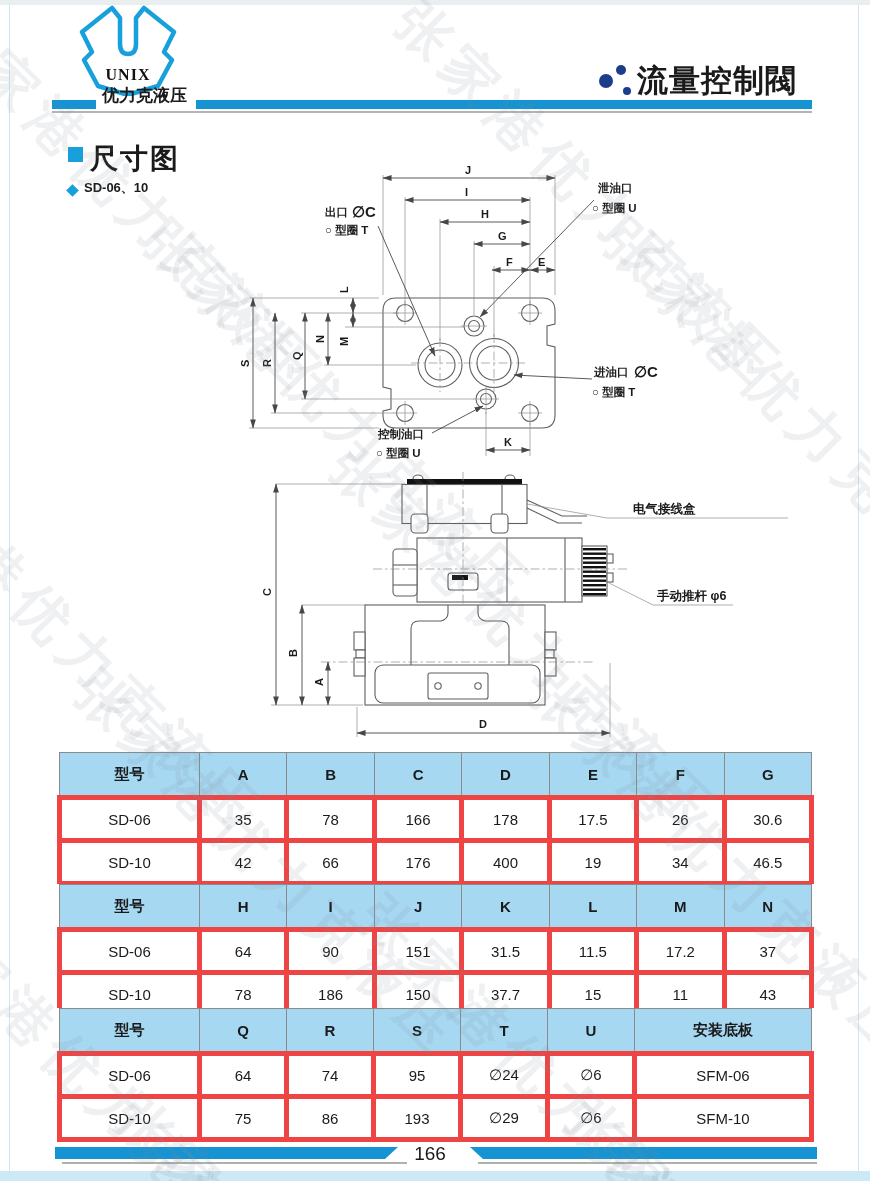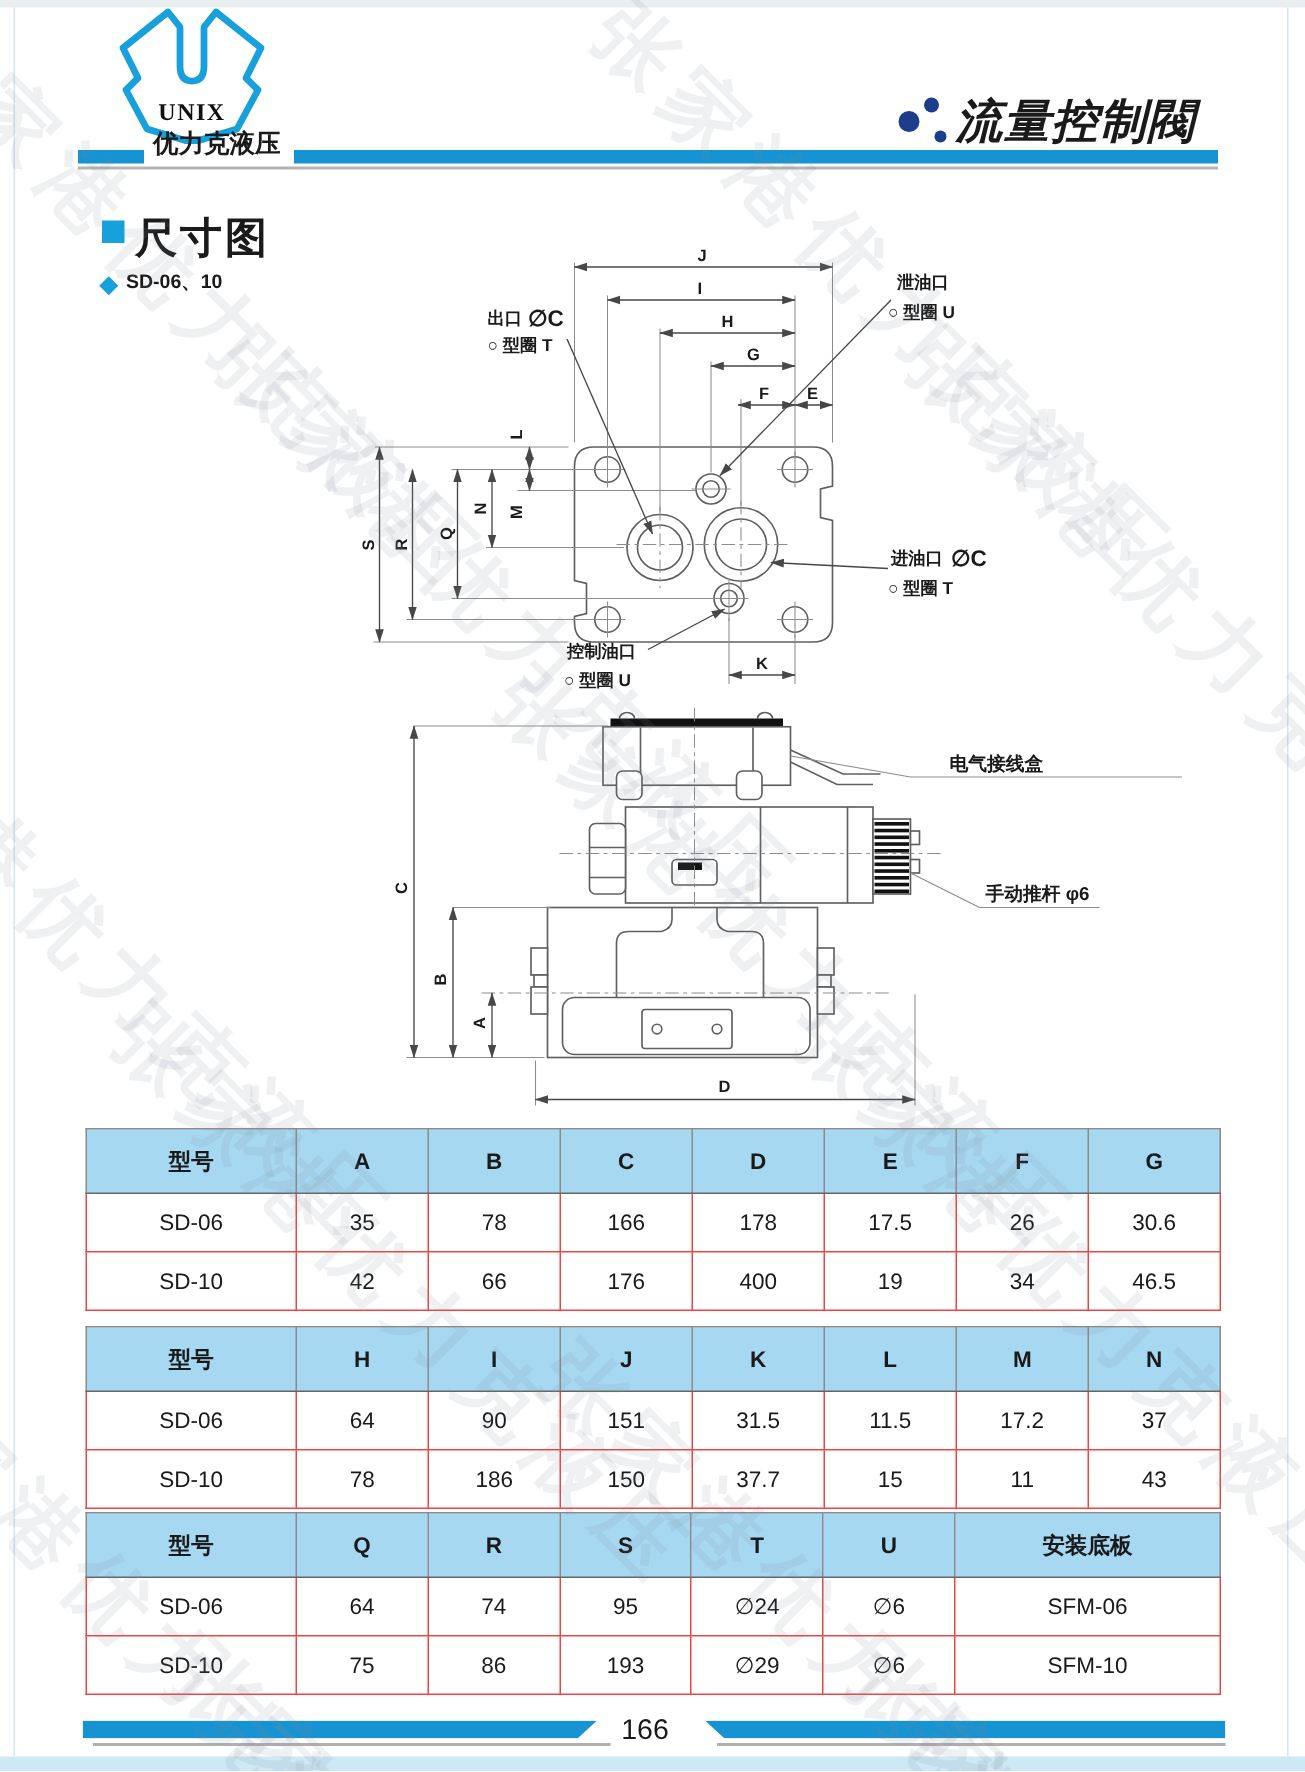--- a/index.html
+++ b/index.html
@@ -14,42 +14,42 @@
   
   .wm{position:absolute;font-size:55px;font-weight:bold;letter-spacing:10px;white-space:nowrap;
       color:rgba(130,142,152,0.13);transform:rotate(45deg);transform-origin:left top;
       z-index:6;pointer-events:none;}
   
   .company{left:102px;top:84px;font-size:17px;font-weight:bold;z-index:3;}
   .band{background:#1593d3;height:9px;top:100px;z-index:2;}
   .band-l{left:52px;width:44px;}
   .band-r{left:196px;width:616px;}
   .hdr-gray{left:52px;top:111px;width:760px;height:2px;background:#b4b4b4;}
-  .page-title{left:637px;top:60px;font-size:31px;font-weight:bold;letter-spacing:1px;font-style:italic;}
+  .page-title{left:637px;top:60px;font-size:31px;font-weight:bold;letter-spacing:1px;}
   .dot{position:absolute;border-radius:50%;background:#1c3c8c;}
   
   .sec-sq{left:68px;top:147px;width:15px;height:15px;background:#18a0dc;}
   .sec-title{left:90px;top:140px;font-size:28px;font-weight:bold;letter-spacing:2px;}
   .sub-dia{left:68px;top:186px;width:9px;height:9px;background:#18a0dc;transform:rotate(45deg);}
   .sub-title{left:84px;top:179px;font-size:13px;font-weight:bold;}
   
   svg .ol{fill:none;stroke:#5f5f5f;stroke-width:1.1;}
   svg .olw{fill:#fff;stroke:#5f5f5f;stroke-width:1.1;}
   svg .dm{stroke:#474747;stroke-width:0.9;fill:none;}
   svg .ext{stroke:#8c8c8c;stroke-width:0.7;fill:none;}
   svg .cl{stroke:#8c8c8c;stroke-width:0.7;fill:none;stroke-dasharray:9 3 2.5 3;}
   svg .dtx{font:600 11px "Liberation Sans",sans-serif;fill:#1a1a1a;}
   svg .ltx{font:700 11.5px "Liberation Sans",sans-serif;fill:#1a1a1a;}
   svg .btx{font:600 15px "Liberation Sans",sans-serif;fill:#1a1a1a;}
   
   table.dim{position:absolute;left:57px;width:757px;border-collapse:collapse;table-layout:fixed;
             background:#fff;border:1px solid #666;z-index:4;}
   table.dim th{background:#a6d8f2;height:40px;font-size:15px;font-weight:600;
                border:1px solid #8a8a8a;border-bottom:1px solid #666;}
-  table.dim td{height:36px;font-size:15px;text-align:center;border:1px solid #ef4444;}
+  table.dim td{height:36px;font-size:15px;text-align:center;border:5px solid #ef4444;}
   col.c0{width:140px;}
   col.cw{width:177px;}
   
   .fbar{top:1147px;height:12px;background:#1593d3;z-index:4;}
   .fbar-l{left:55px;width:343px;clip-path:polygon(0 0,100% 0,calc(100% - 13px) 100%,0 100%);}
   .fbar-r{left:470px;width:347px;clip-path:polygon(0 0,100% 0,100% 100%,13px 100%);}
   .fline{top:1162px;height:2px;background:#b0b0b0;z-index:4;}
   .fline-l{left:62px;width:345px;}
   .fline-r{left:478px;width:339px;}
   .pagenum{left:392px;top:1143px;width:76px;text-align:center;font-size:19px;z-index:4;}

